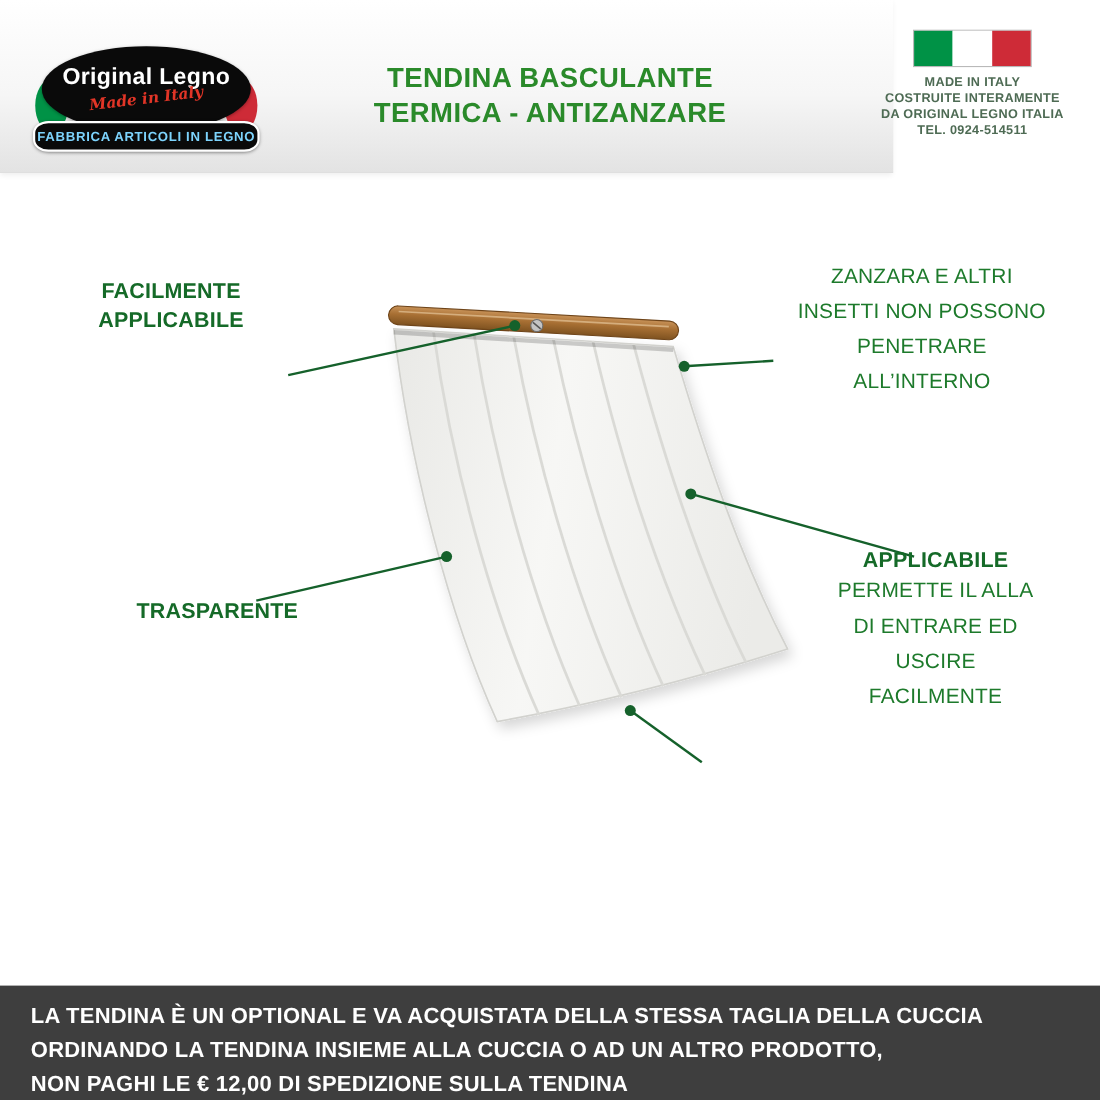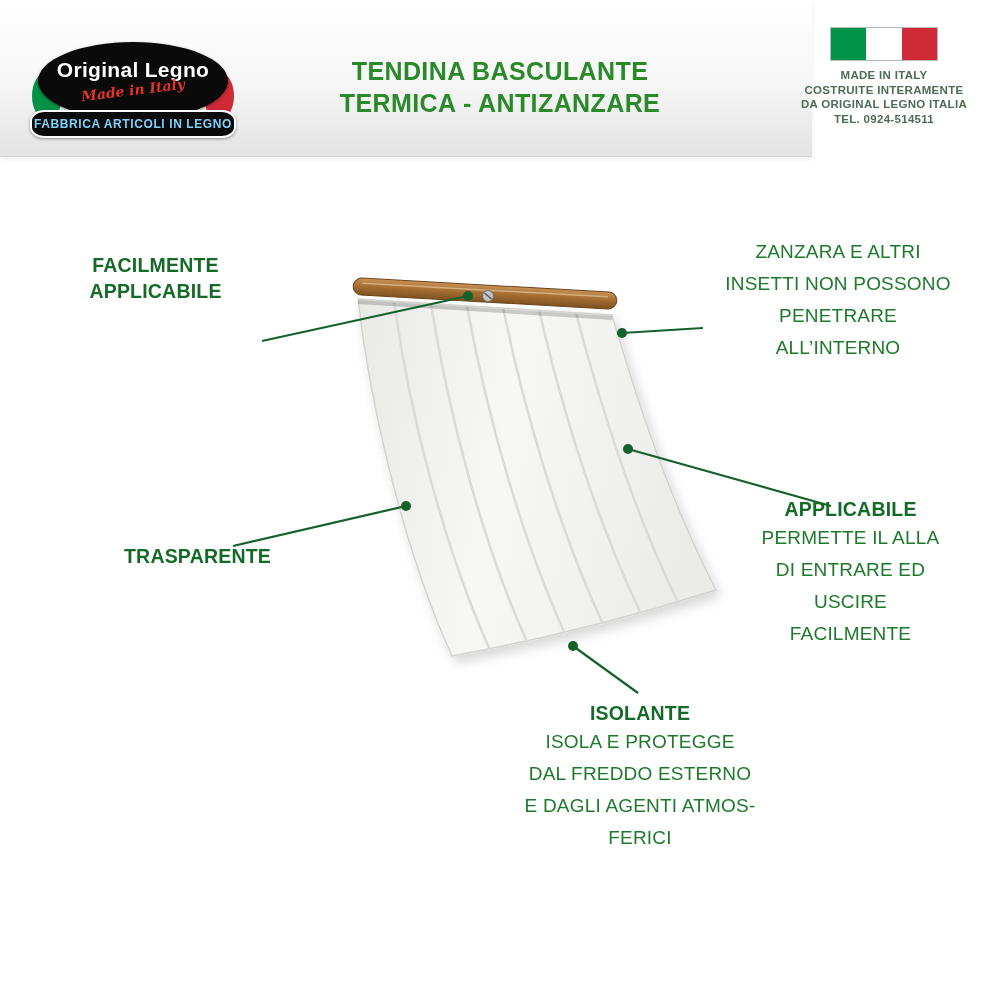--- a/index.html
+++ b/index.html
@@ -192,22 +192,20 @@
     <div class="co-body">PERMETTE IL ALLA
 DI ENTRARE ED
 USCIRE
 FACILMENTE</div>
   </div>
 
   <div class="callout co-trasparente">
     <div class="co-title">TRASPARENTE</div>
   </div>
 
-  <div class="callout co-isolante">
-    <div class="co-title">ISOLANTE</div>
-    <div class="co-body">ISOLA E PROTEGGE
-DAL FREDDO ESTERNO
-E DAGLI AGENTI ATMOS-
-FERICI</div>
-  </div>
-
+
+  <div class="footer">
+    <div class="footer-text">LA TENDINA È UN OPTIONAL E VA ACQUISTATA DELLA STESSA TAGLIA DELLA CUCCIA
+ORDINANDO LA TENDINA INSIEME ALLA CUCCIA O AD UN ALTRO PRODOTTO,
+NON PAGHI LE € 12,00 DI SPEDIZIONE SULLA TENDINA</div>
+  </div>
 
 </div>
 
 </body></html>

